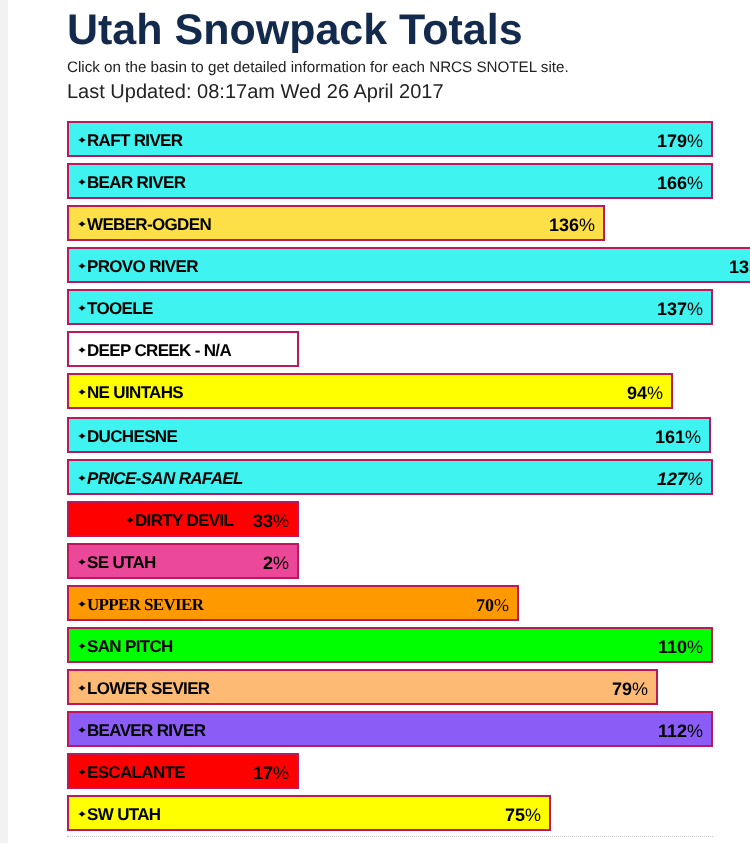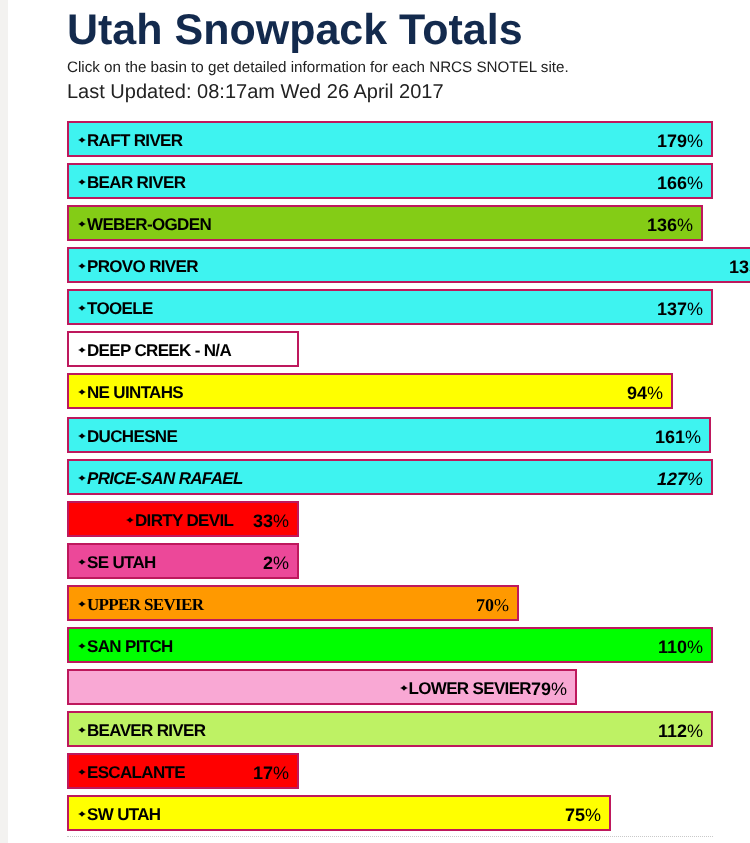--- a/index.html
+++ b/index.html
@@ -60,21 +60,21 @@
         <span class="lbl">
           <span class="mk">
             <svg width="8" height="6" viewBox="0 0 32 24" aria-hidden="true">
               <path d="M16 0 C18.6 6.5 23.8 8.9 32 12 C23.8 15.1 18.6 17.5 16 24 C13.4 17.5 8.2 15.1 0 12 C8.2 8.9 13.4 6.5 16 0 Z" fill="#000"></path>
             </svg>
           </span>
           <span class="nm">BEAR RIVER</span>
         </span>
         <span class="pct"><span>166</span><span class="sym">%</span></span>
       </div>
-      <div class="bar" style="width: 636px; background: #84cc16;">
+      <div class="bar" style="width: 538px; background: #fde047;">
         <span class="lbl">
           <span class="mk">
             <svg width="8" height="6" viewBox="0 0 32 24" aria-hidden="true">
               <path d="M16 0 C18.6 6.5 23.8 8.9 32 12 C23.8 15.1 18.6 17.5 16 24 C13.4 17.5 8.2 15.1 0 12 C8.2 8.9 13.4 6.5 16 0 Z" fill="#000"></path>
             </svg>
           </span>
           <span class="nm">WEBER-OGDEN</span>
         </span>
         <span class="pct"><span>136</span><span class="sym">%</span></span>
       </div>
@@ -181,32 +181,32 @@
         <span class="lbl">
           <span class="mk">
             <svg width="8" height="6" viewBox="0 0 32 24" aria-hidden="true">
               <path d="M16 0 C18.6 6.5 23.8 8.9 32 12 C23.8 15.1 18.6 17.5 16 24 C13.4 17.5 8.2 15.1 0 12 C8.2 8.9 13.4 6.5 16 0 Z" fill="#000"></path>
             </svg>
           </span>
           <span class="nm">SAN PITCH</span>
         </span>
         <span class="pct"><span>110</span><span class="sym">%</span></span>
       </div>
-      <div class="bar" style="width: 510px; background: #f9a8d4; justify-content: flex-end;">
+      <div class="bar" style="width: 591px; background: #fdba74;">
         <span class="lbl">
           <span class="mk">
             <svg width="8" height="6" viewBox="0 0 32 24" aria-hidden="true">
               <path d="M16 0 C18.6 6.5 23.8 8.9 32 12 C23.8 15.1 18.6 17.5 16 24 C13.4 17.5 8.2 15.1 0 12 C8.2 8.9 13.4 6.5 16 0 Z" fill="#000"></path>
             </svg>
           </span>
           <span class="nm">LOWER SEVIER</span>
         </span>
         <span class="pct"><span>79</span><span class="sym">%</span></span>
       </div>
-      <div class="bar" style="width: 646px; background: #bef264;">
+      <div class="bar" style="width: 646px; background: #8b5cf6;">
         <span class="lbl">
           <span class="mk">
             <svg width="8" height="6" viewBox="0 0 32 24" aria-hidden="true">
               <path d="M16 0 C18.6 6.5 23.8 8.9 32 12 C23.8 15.1 18.6 17.5 16 24 C13.4 17.5 8.2 15.1 0 12 C8.2 8.9 13.4 6.5 16 0 Z" fill="#000"></path>
             </svg>
           </span>
           <span class="nm">BEAVER RIVER</span>
         </span>
         <span class="pct"><span>112</span><span class="sym">%</span></span>
       </div>
@@ -214,21 +214,21 @@
         <span class="lbl">
           <span class="mk">
             <svg width="8" height="6" viewBox="0 0 32 24" aria-hidden="true">
               <path d="M16 0 C18.6 6.5 23.8 8.9 32 12 C23.8 15.1 18.6 17.5 16 24 C13.4 17.5 8.2 15.1 0 12 C8.2 8.9 13.4 6.5 16 0 Z" fill="#000"></path>
             </svg>
           </span>
           <span class="nm">ESCALANTE</span>
         </span>
         <span class="pct"><span>17</span><span class="sym">%</span></span>
       </div>
-      <div class="bar" style="width: 544px; background: rgb(255, 255, 0);">
+      <div class="bar" style="width: 484px; background: rgb(255, 255, 0);">
         <span class="lbl">
           <span class="mk">
             <svg width="8" height="6" viewBox="0 0 32 24" aria-hidden="true">
               <path d="M16 0 C18.6 6.5 23.8 8.9 32 12 C23.8 15.1 18.6 17.5 16 24 C13.4 17.5 8.2 15.1 0 12 C8.2 8.9 13.4 6.5 16 0 Z" fill="#000"></path>
             </svg>
           </span>
           <span class="nm">SW UTAH</span>
         </span>
         <span class="pct"><span>75</span><span class="sym">%</span></span>
       </div>

